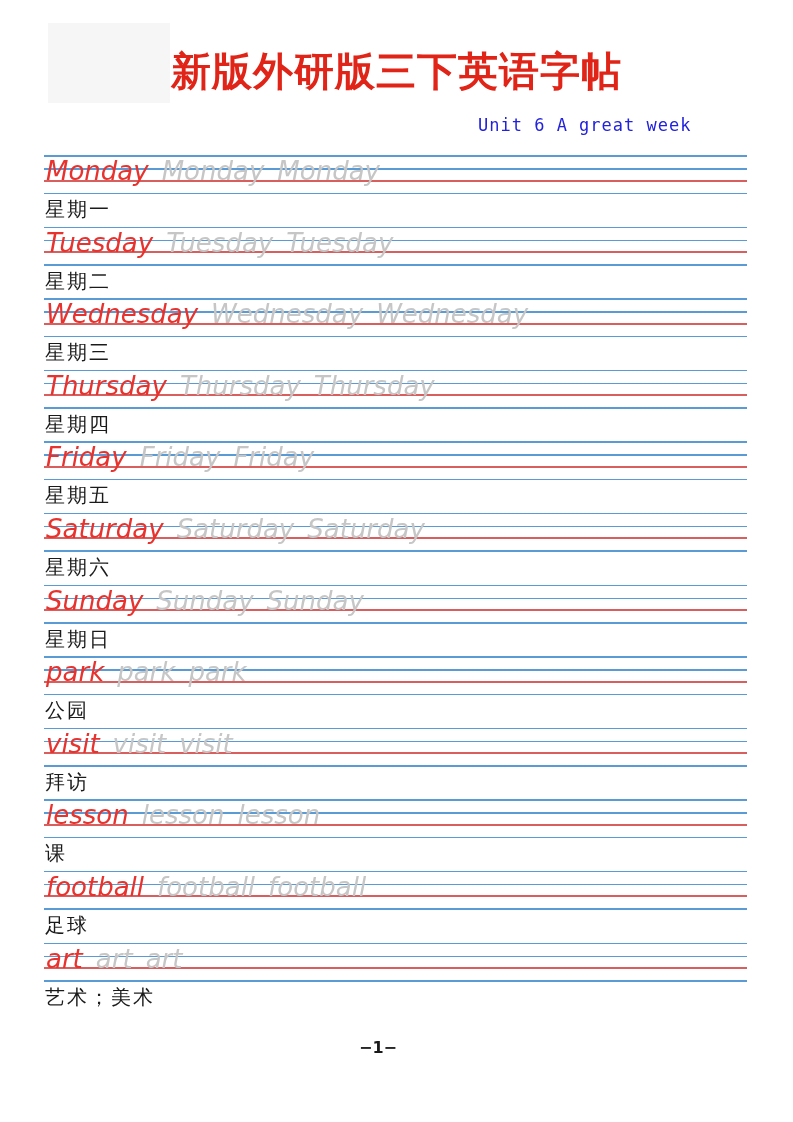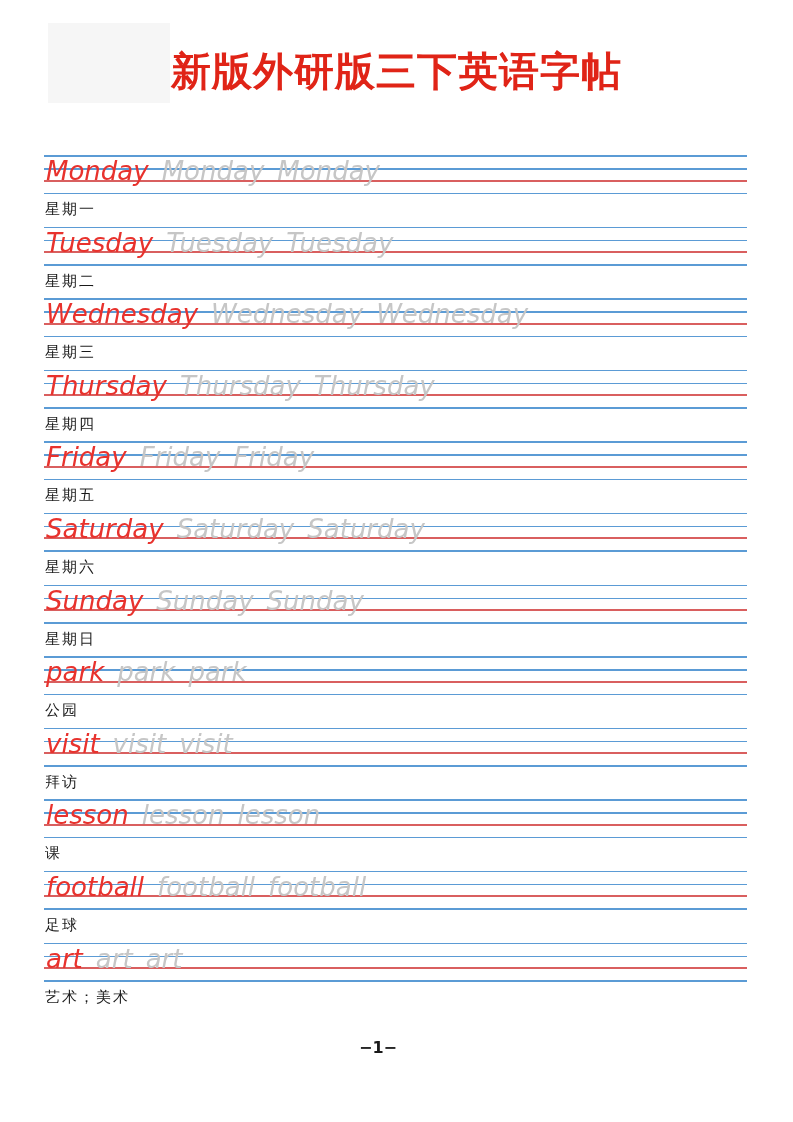--- a/index.html
+++ b/index.html
@@ -60,41 +60,42 @@
     font-family:"DejaVu Sans","Liberation Sans",sans-serif;
     font-style:italic;
     font-size:26px;line-height:26px;
     white-space:nowrap;
   }
   .word-red{color:var(--word-red);}
   .word-trace{color:var(--word-trace);}
   .translation{
     position:absolute;left:1px;top:44px;
     font-family:"Liberation Serif",serif;
-    font-size:15px;line-height:20px;
+    font-size:20px;line-height:20px;
     color:var(--ink);
     letter-spacing:2px;
   }
   .page-number{
     position:absolute;left:338px;top:1038px;width:80px;
     text-align:center;
     font-size:16px;font-weight:bold;
     color:var(--ink);
     font-family:"DejaVu Sans","Liberation Sans",sans-serif;
   }
 </style>
 </head>
 <body>
 
 <div class="page">
 
   <div class="logo-box"></div>
 
   <h1 class="doc-title">新版外研版三下英语字帖</h1>
 
+  <div class="unit-subtitle">Unit 6 A great week</div>
 
   <div class="rows">
   <div class="practice-row">
     <div class="gl gl-top"></div>
     <div class="gl gl-mid"></div>
     <div class="gl gl-base"></div>
     <div class="gl gl-bottom"></div>
     <div class="words">
       <span class="word-red">Monday</span>
     <span class="word-trace">Monday</span>

